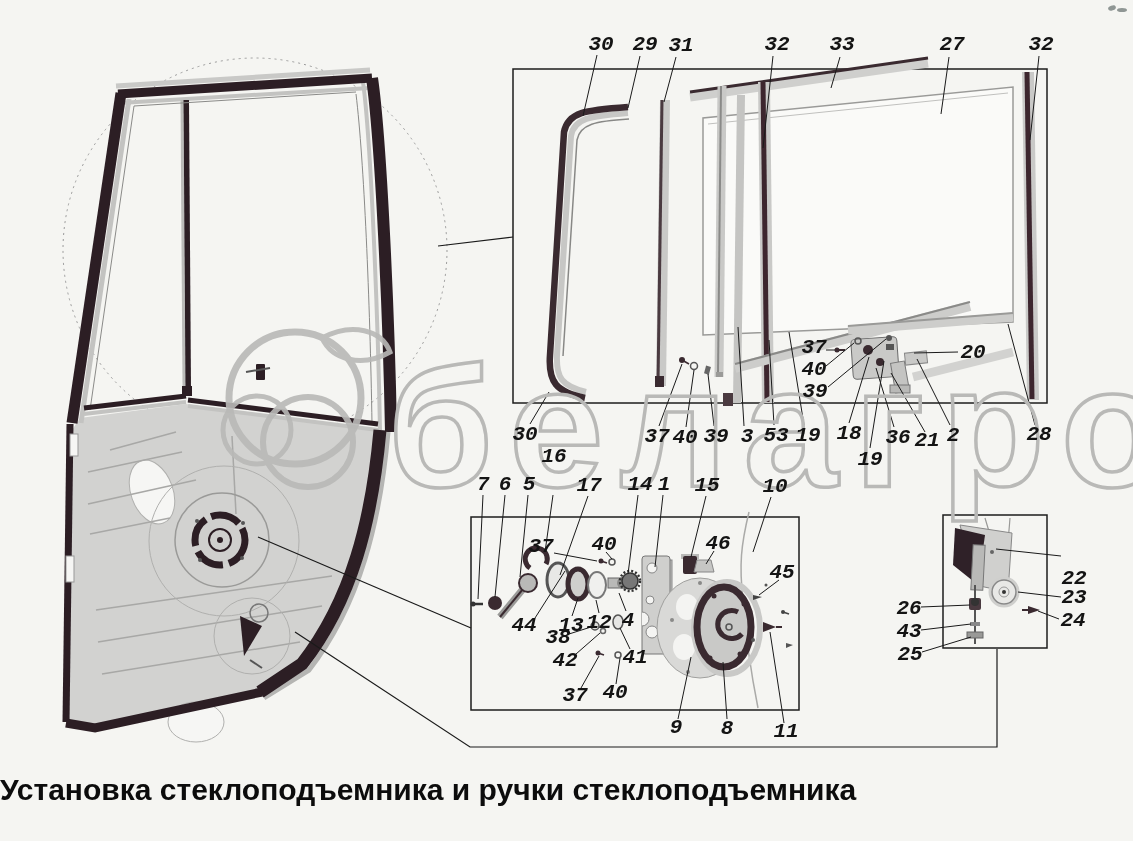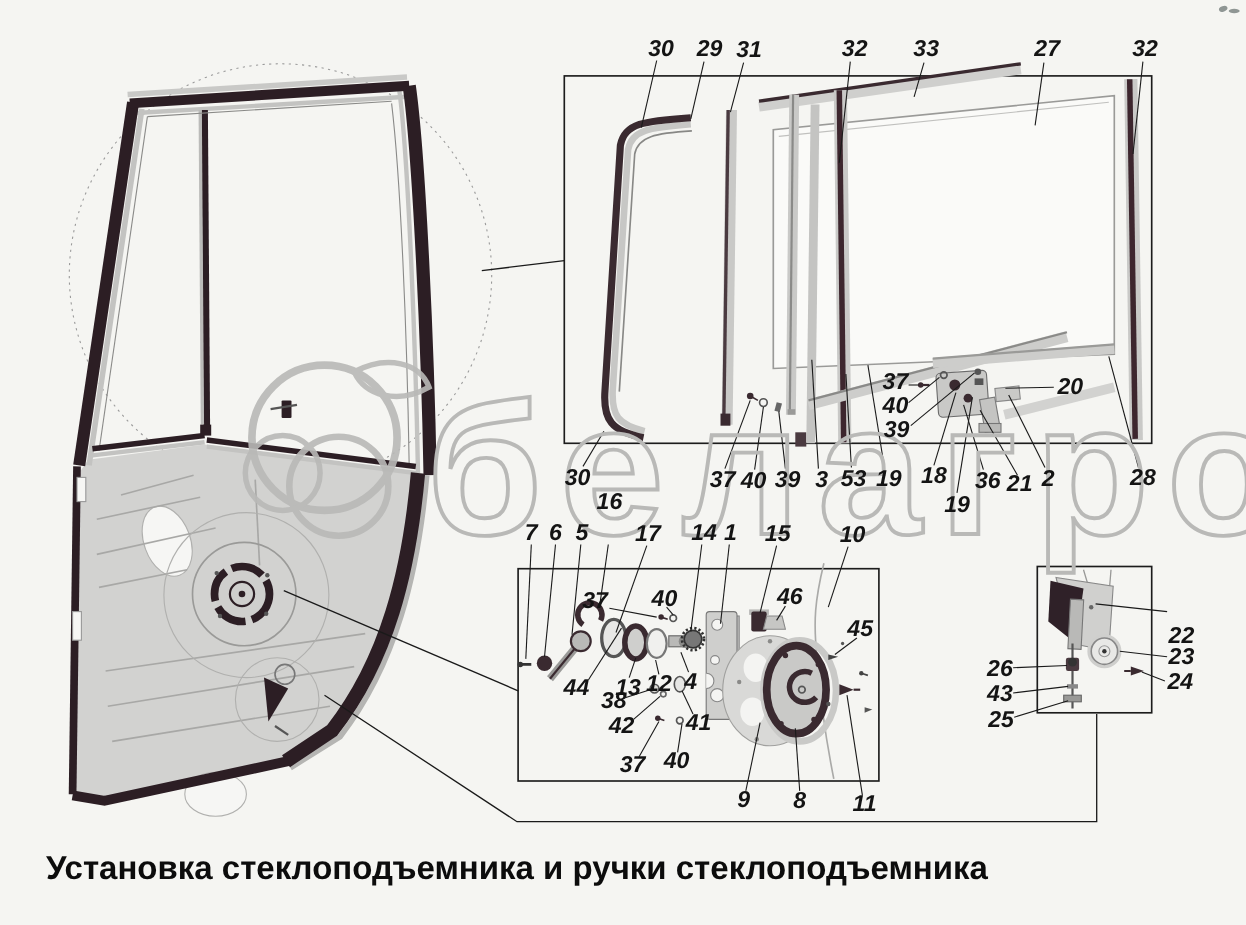--- a/index.html
+++ b/index.html
@@ -1,28 +1,28 @@
 <!DOCTYPE html>
 <html><head>
 <meta charset="utf-8">
 <style>
   html,body{margin:0;padding:0;background:#e8e8e8;}
   #stage{position:relative;width:1133px;height:841px;background:#f5f5f2;overflow:hidden;
          font-family:"Liberation Sans",sans-serif;}
   #art{position:absolute;left:0;top:0;z-index:1;}
   .lbl{position:absolute;z-index:3;transform:translate(-50%,-50%);
-       font-family:Liberation Sans, sans-serif;font-style:italic;font-weight:700;
+       font-family:Liberation Mono, monospace;font-style:italic;font-weight:700;
        font-size:21px;color:#141414;white-space:nowrap;line-height:1;}
   #wm-brand{position:absolute;left:388px;top:342px;z-index:2;
        font-size:170px;line-height:1;font-weight:700;letter-spacing:16px;
        color:transparent;-webkit-text-stroke:3.5px #b9b9b7;white-space:nowrap;}
   #wm-tag{position:absolute;left:402px;top:462px;z-index:2;
        font-size:30px;line-height:1;font-weight:700;letter-spacing:2px;
        color:transparent;-webkit-text-stroke:1.8px #b9b9b7;white-space:nowrap;}
-  #title{position:absolute;left:0;top:773px;width:940px;z-index:3;text-align:center;
+  #title{position:absolute;left:0;top:773px;width:940px;z-index:3;
        font-weight:700;font-size:30px;color:#0c0c0c;letter-spacing:0px;}
 </style>
 </head>
 <body>
 
 <div id="stage">
 
 <svg id="art" width="1133" height="841" viewBox="0 0 1133 841">
 
   <g>

